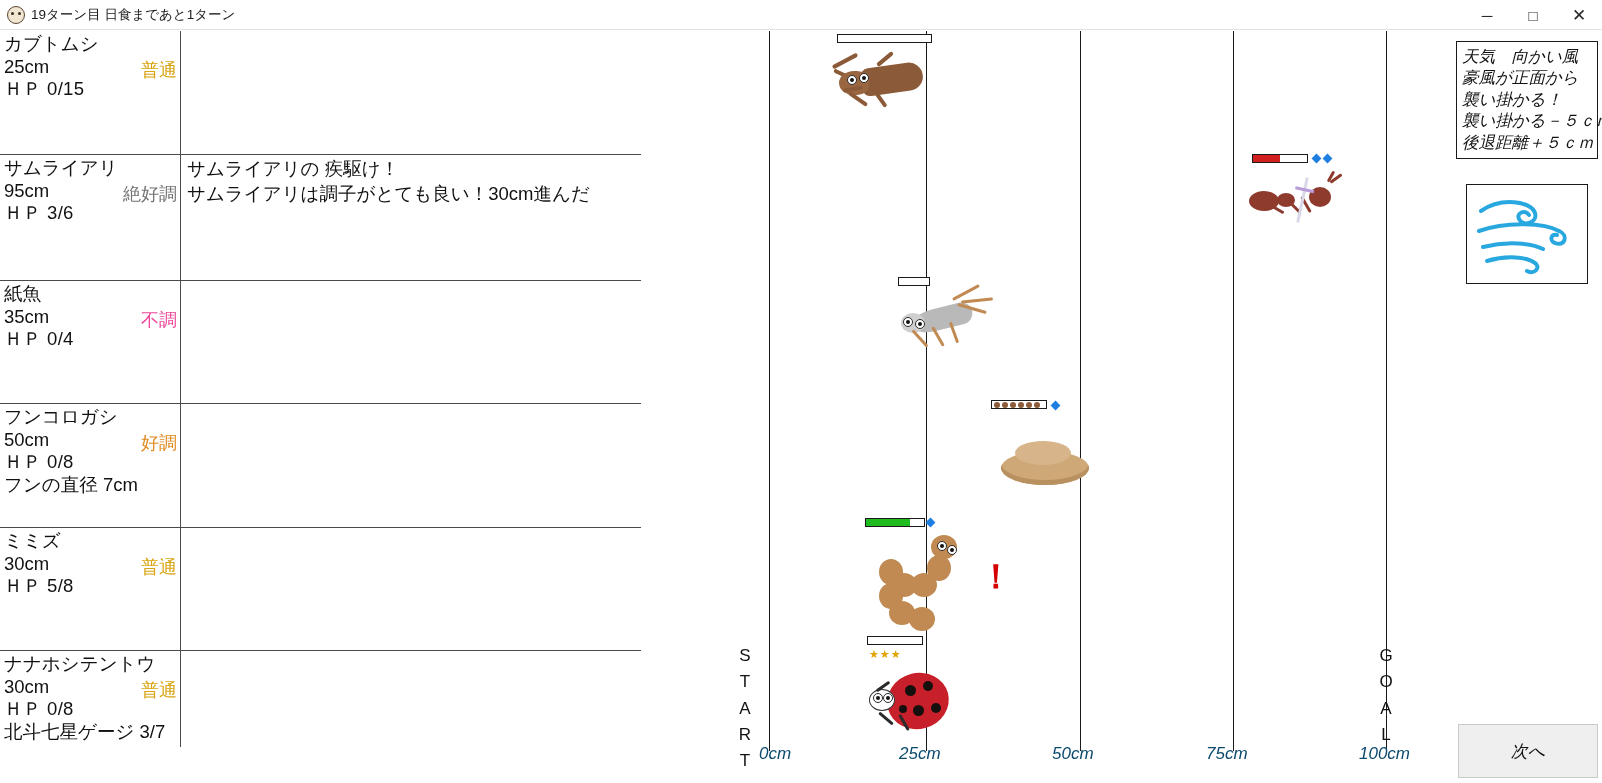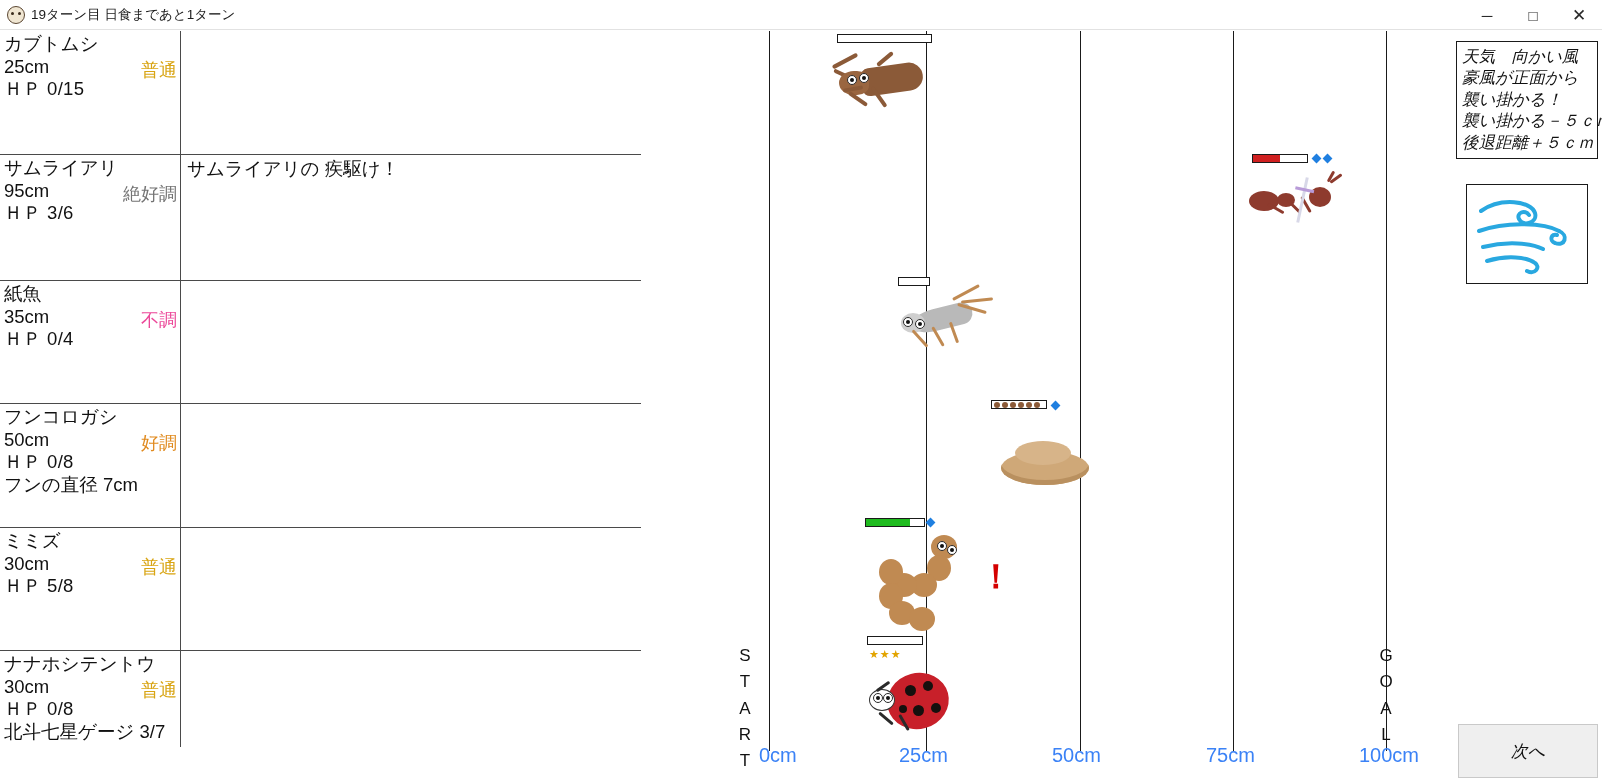--- a/index.html
+++ b/index.html
@@ -109,22 +109,23 @@
     overflow: hidden;
   }
   .lane-line {
     position: absolute;
     top: 0; width: 1px; height: 720px;
     background: #1a1a1a;
   }
   .axis-label {
     position: absolute;
     top: 713px;
-    font-size: 20px; color: #3b82f6;
+    font-size: 17px; color: #0c4a6e;
     white-space: nowrap;
+    font-style: italic;
   }
   .start-col, .goal-col {
     position: absolute;
     font-size: 17px; color: #111;
     line-height: 1.55;
     text-align: center;
     width: 16px;
   }
   .start-col { left: 96px; top: 612px; }
   .goal-col { left: 737px; top: 612px; }
@@ -333,20 +334,21 @@
 
     <div class="insect-row" style="height:126px;">
       <div class="insect-stats">
         <div class="insect-name">サムライアリ</div>
         <div class="insect-size">95cm</div>
         <div class="insect-hp">ＨＰ 3/6</div>
         <div class="condition" style="color:#737373">絶好調</div>
       </div>
       <div class="insect-log">
         <div>サムライアリの 疾駆け！</div>
+        <div>サムライアリは調子がとても良い！30cm進んだ</div>
       </div>
     </div>
 
     <div class="insect-row" style="height:123px;gap:20px;">
       <div class="insect-stats">
         <div class="insect-name">紙魚</div>
         <div class="insect-size">35cm</div>
         <div class="insect-hp">ＨＰ 0/4</div>
         <div class="condition" style="color:#ec4899">不調</div>
       </div>

